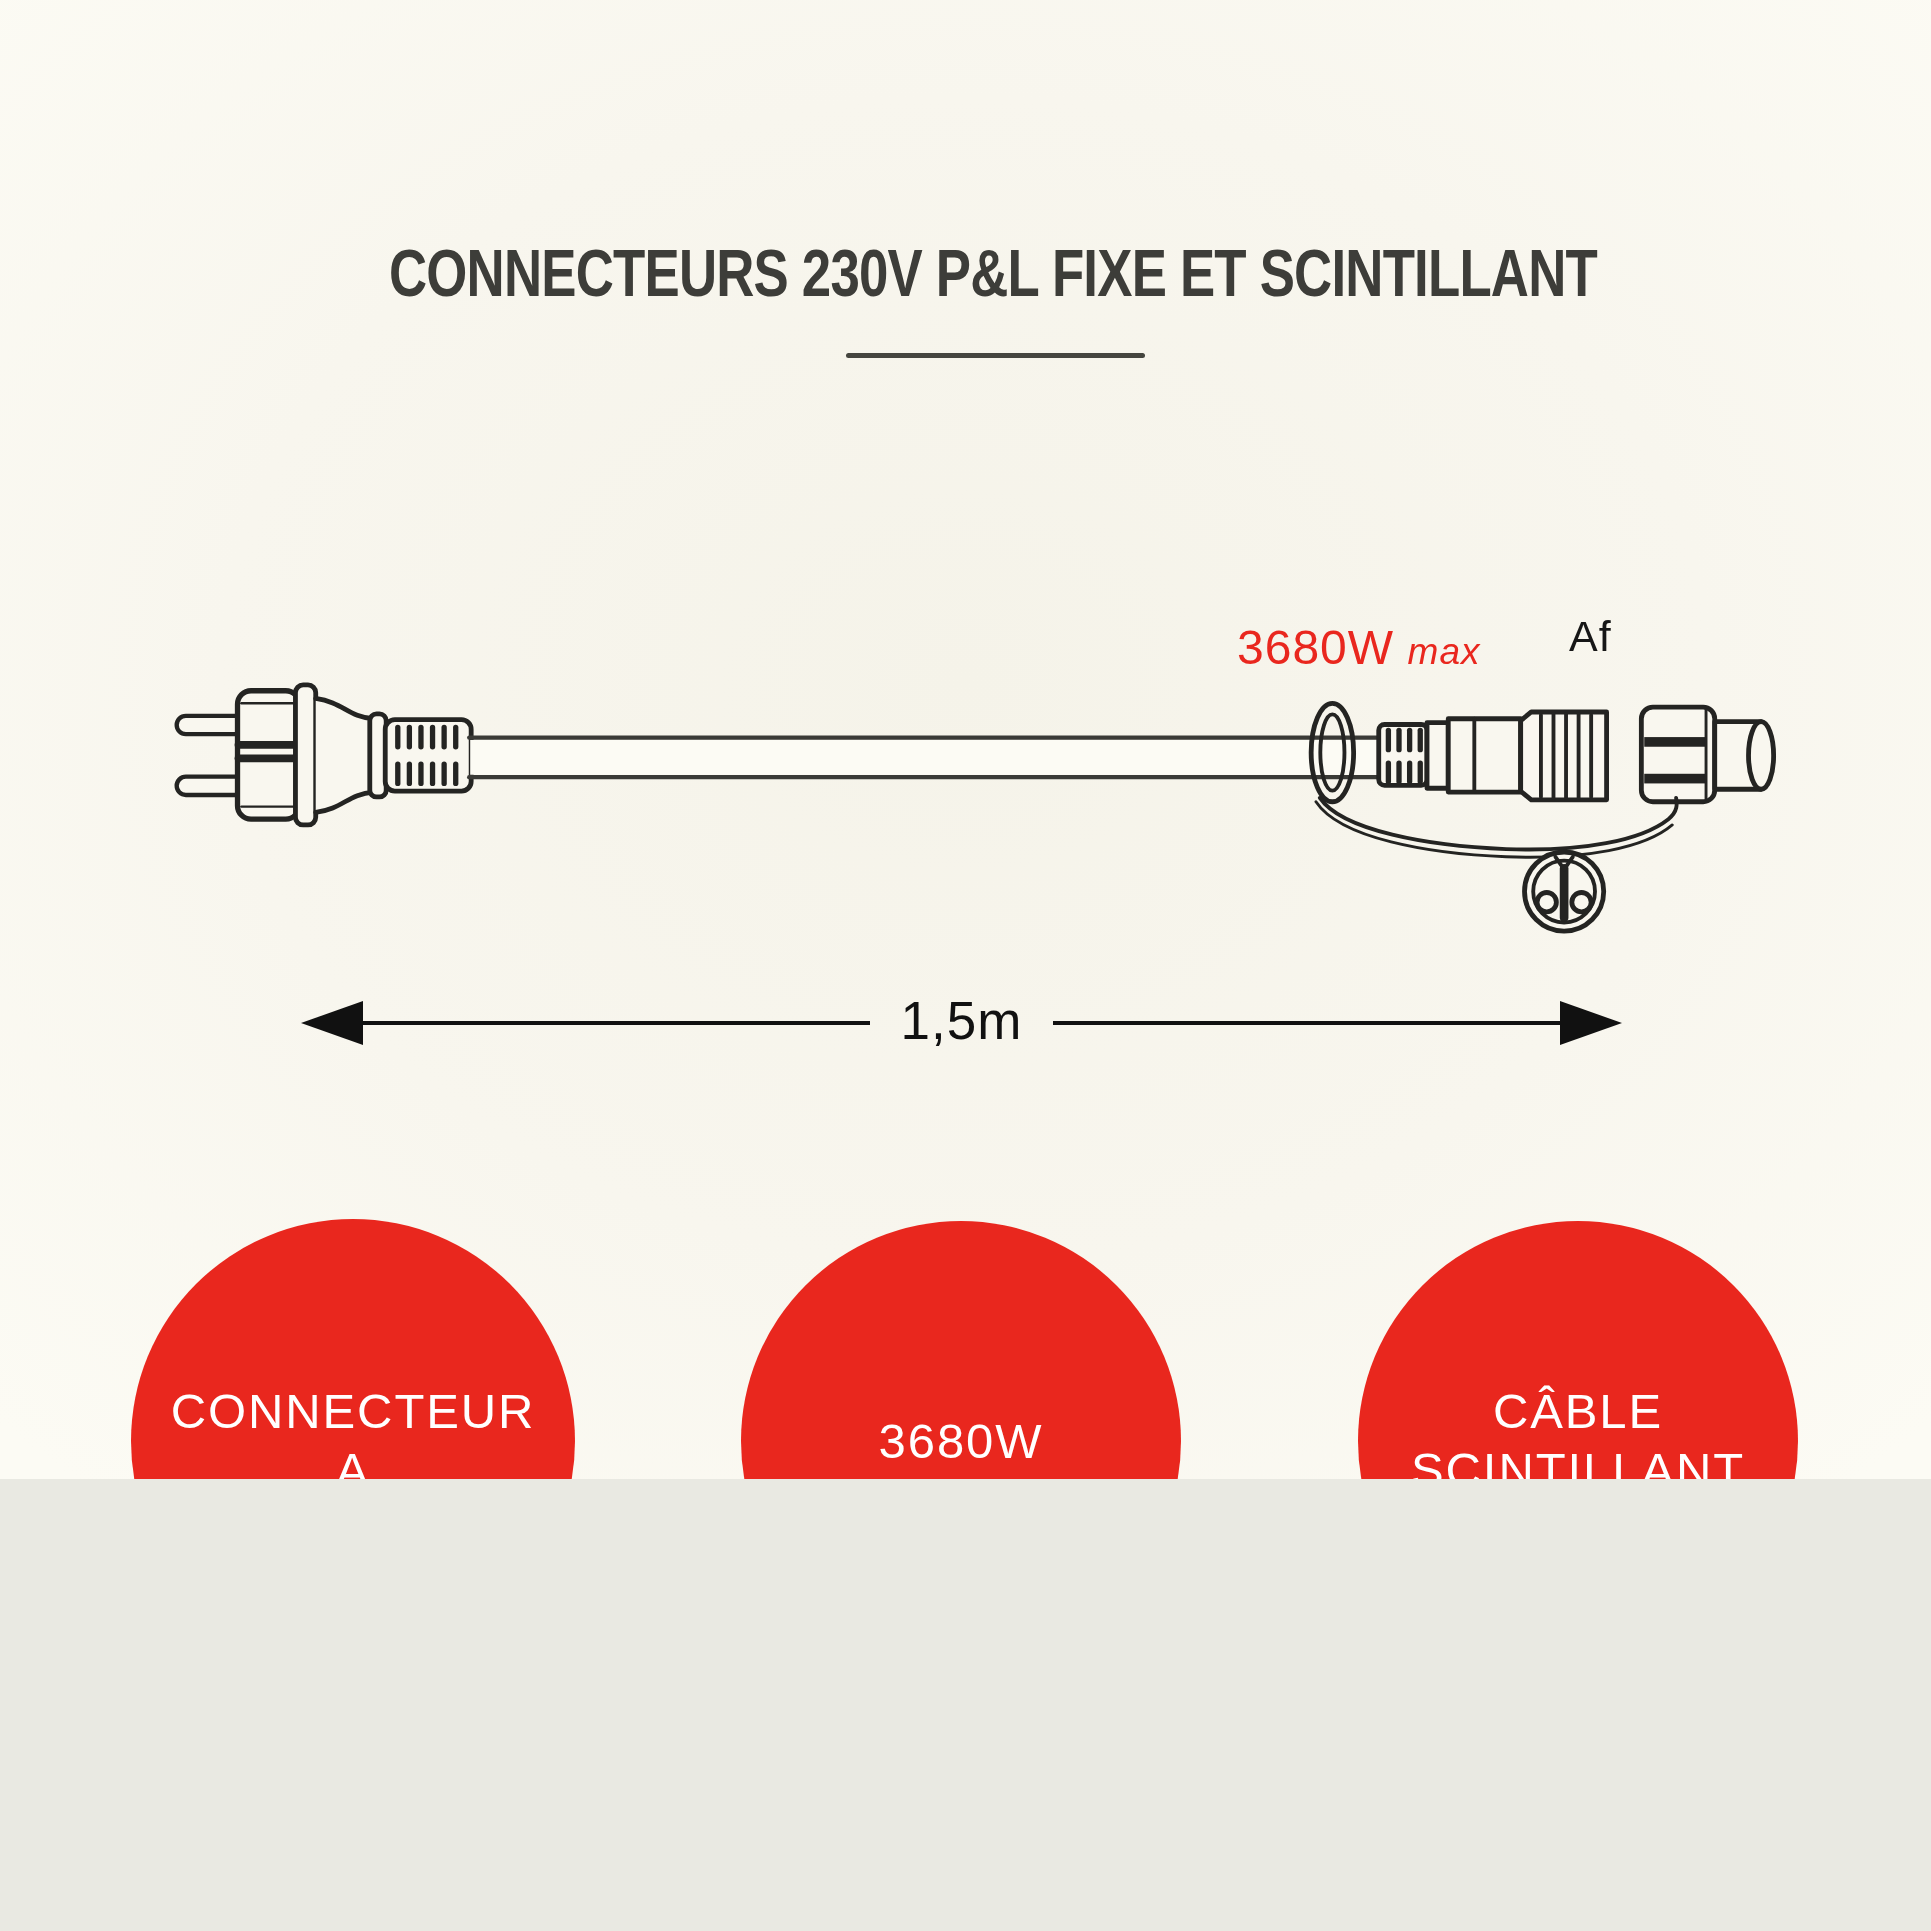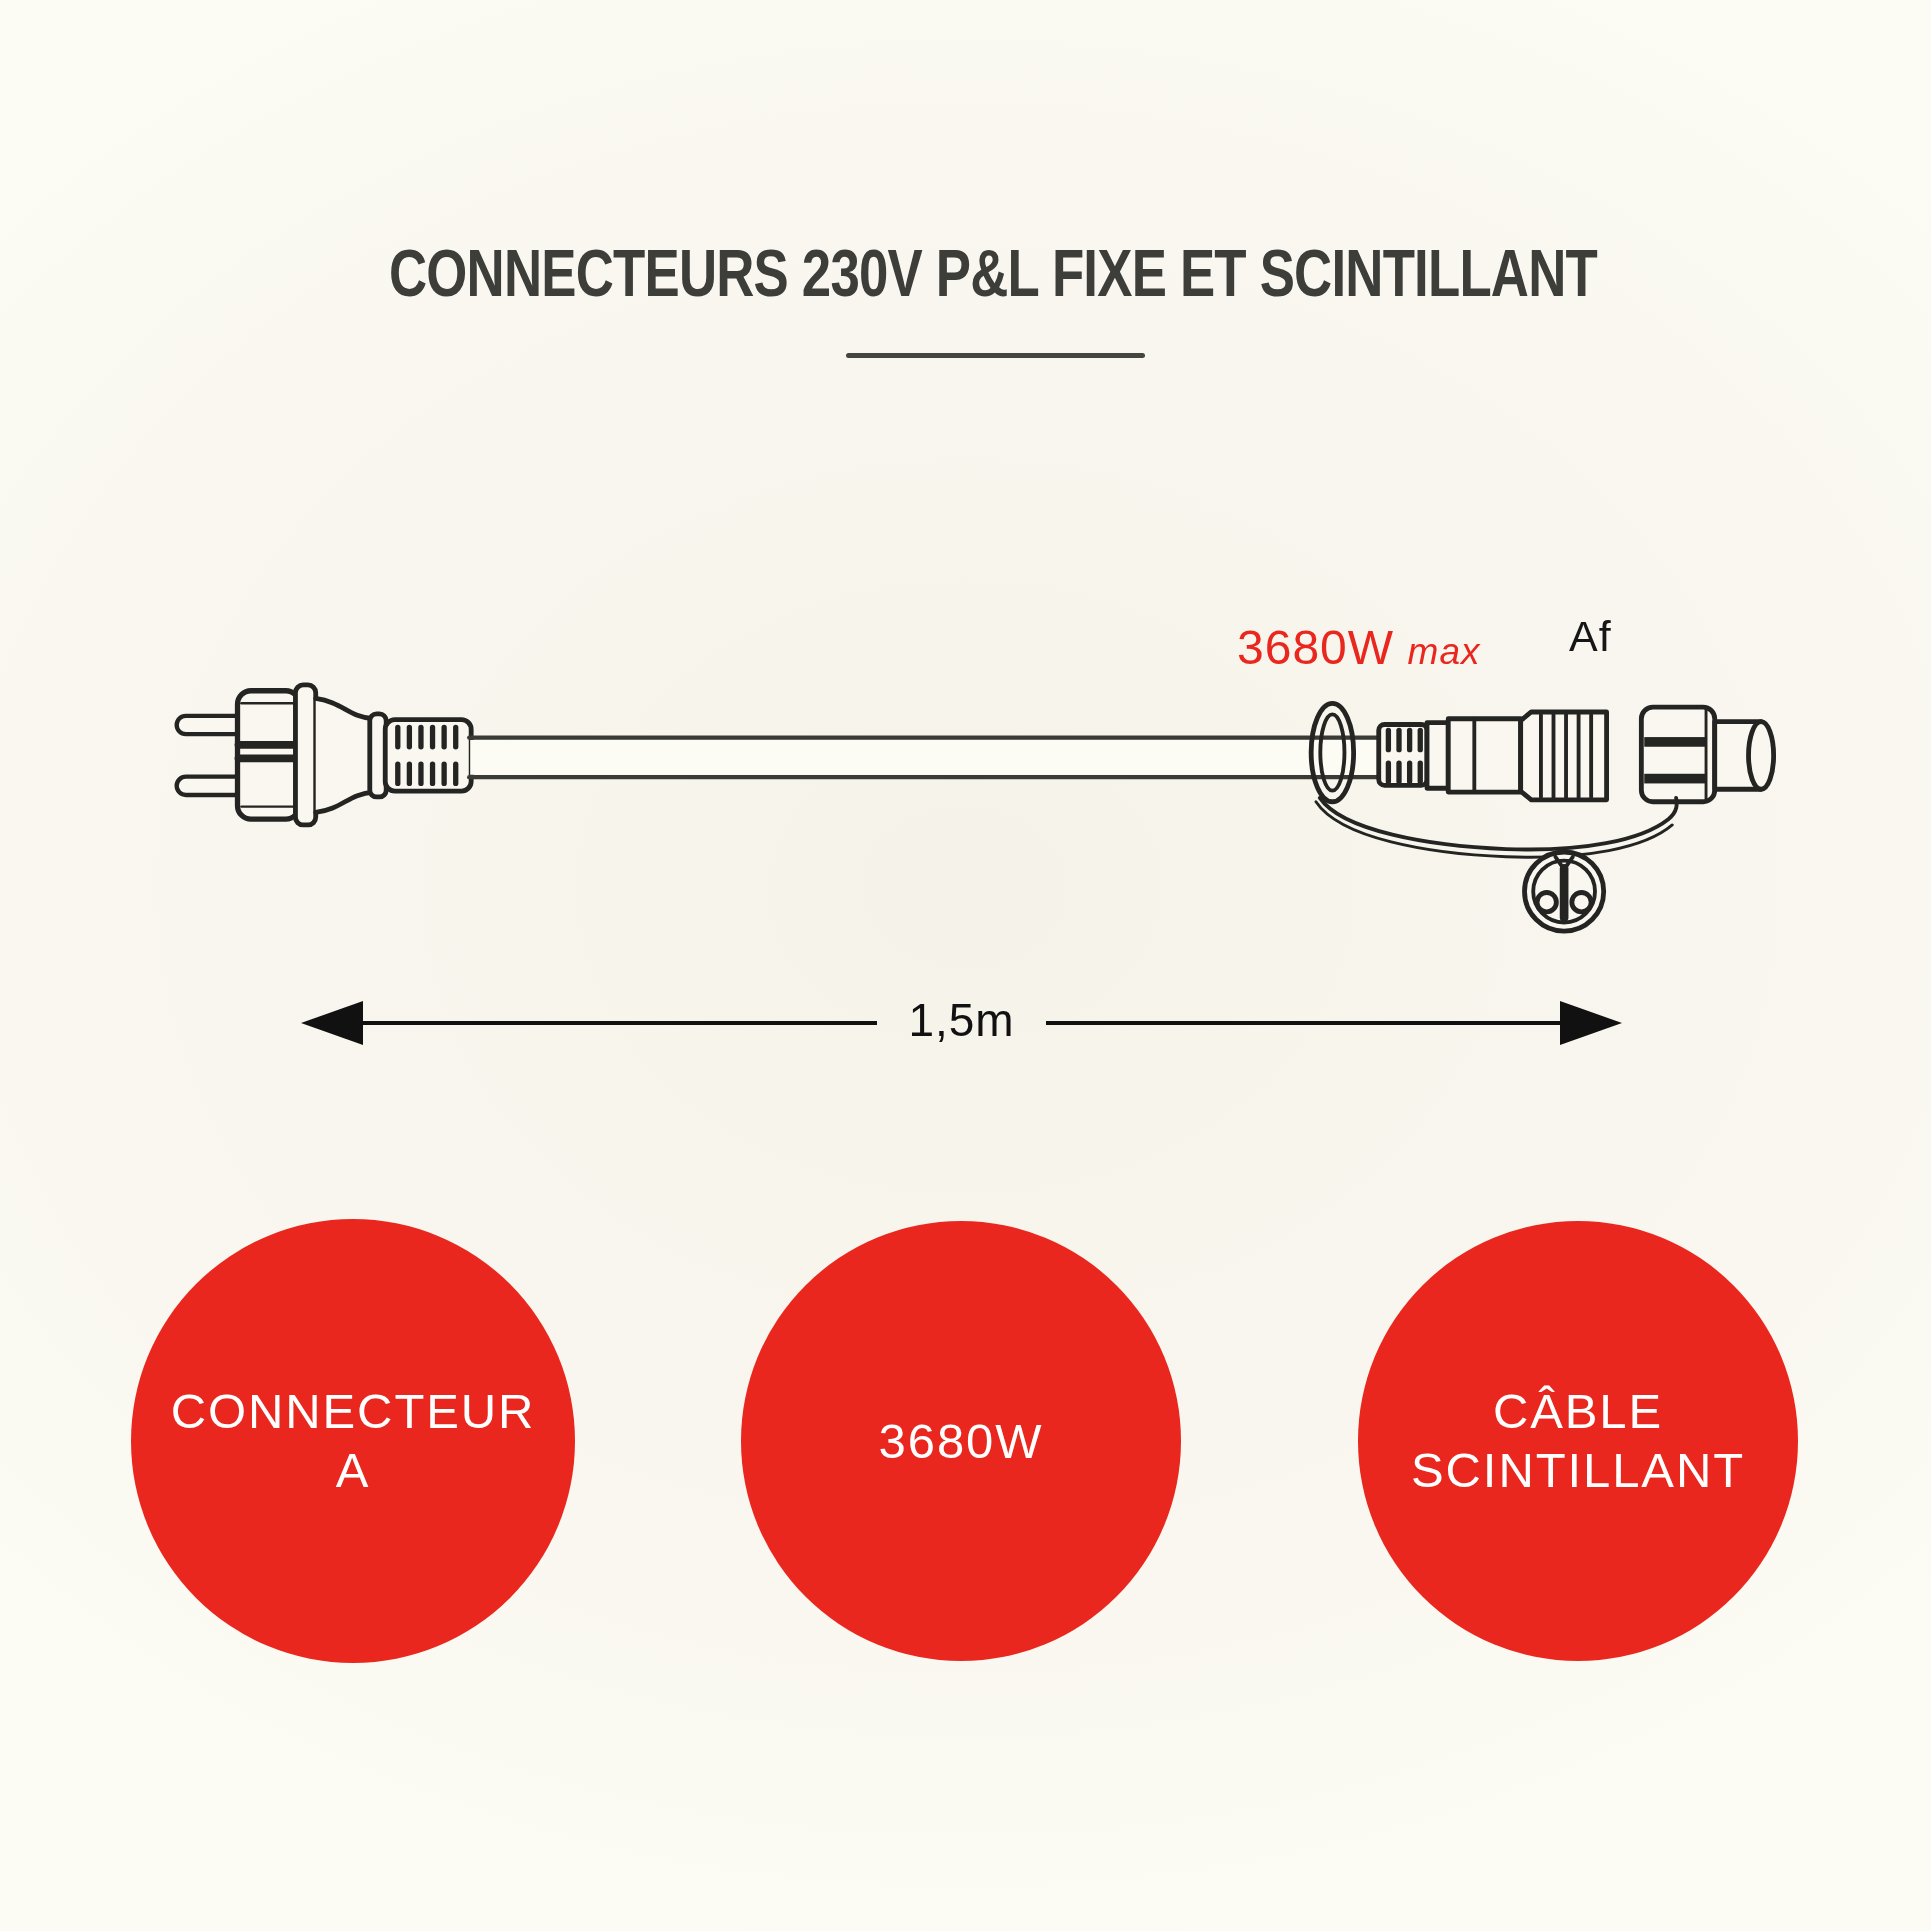--- a/index.html
+++ b/index.html
@@ -1,18 +1,18 @@
 <!DOCTYPE html>
 <html><head>
 <meta charset="utf-8">
 <style>
   html,body{margin:0;padding:0;background:#e9e9e2;}
   .canvas{
     position:relative;
-    width:1931px;height:1931px;
+    width:1931px;height:1479px;
     overflow:hidden;
     background:radial-gradient(ellipse 1352px 1062px at 50% 46%, #F5F3E9 0%, #F8F6EE 55%, #FCFBF4 100%);
     font-family:"Liberation Sans","DejaVu Sans",sans-serif;
   }
   
   .title{
     position:absolute;left:27px;top:235px;width:1931px;
     text-align:center;margin:0;
     font-size:66px;line-height:77px;font-weight:bold;
     letter-spacing:-1px;color:#3D3D39;
@@ -35,21 +35,21 @@
   
   .dim-arrow{
     position:absolute;left:301px;top:1001px;width:1321px;height:44px;
     display:flex;align-items:center;
   }
   .dim-head{width:0;height:0;border-top:22px solid transparent;border-bottom:22px solid transparent;}
   .dim-head.left{border-right:62px solid #111111;}
   .dim-head.right{border-left:62px solid #111111;}
   .dim-line{flex:1;height:4.8px;background:#111111;}
   .dim-label{
-    font-size:46px;color:#111111;letter-spacing:1px;
+    font-size:53px;color:#111111;letter-spacing:1px;
     margin:0 31px;transform:translateY(-2.9px);white-space:nowrap;
   }
   
   .badge{
     position:absolute;border-radius:50%;
     display:flex;align-items:center;justify-content:center;
     text-align:center;color:#FFFFFF;
     font-size:49px;letter-spacing:1.9px;line-height:1.2;
   }
   .badge-1{left:131px;top:1219px;width:444px;height:444px;}

